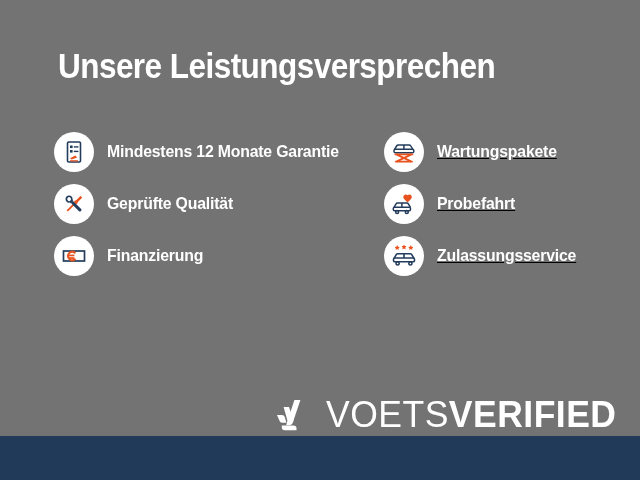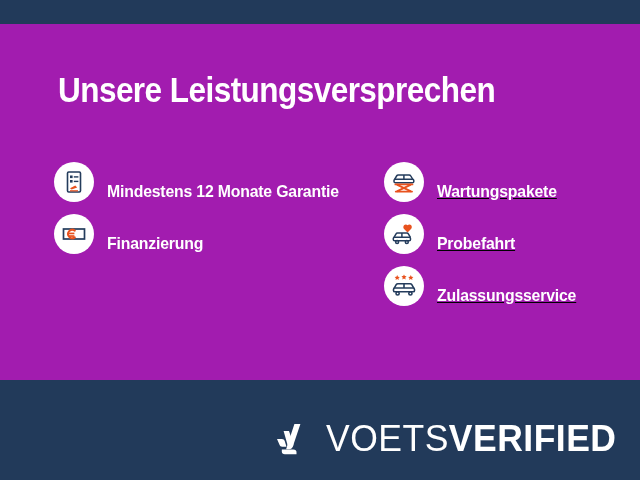--- a/index.html
+++ b/index.html
@@ -9,24 +9,23 @@
   body {
     width: 640px;
     height: 480px;
     overflow: hidden;
     background: #223a5a;
     font-family: "Liberation Sans", sans-serif;
   }
   #banner {
     position: relative;
     width: 640px;
-    height: 356px;
-    background: #a21caf;
+    height: 436px;
+    background: #737373;
     box-sizing: border-box;
-    margin-top: 24px;
   }
 
   
   #title {
     position: absolute;
     left: 58px;
     top: 48px;
     font-size: 35px;
     font-weight: bold;
     color: #ffffff;
@@ -41,21 +40,21 @@
   .column {
     position: absolute;
     display: flex;
     flex-direction: column;
   }
   #col-left  { left: 54px;  top: 126px; width: 330px; }
   #col-right { left: 384px; top: 126px; width: 256px; text-decoration: underline; }
 
   .benefit-item {
     display: flex;
-    align-items: flex-end;
+    align-items: center;
     height: 52px;
   }
 
   .icon-badge {
     width: 40px;
     height: 40px;
     min-width: 40px;
     border-radius: 50%;
     background: #ffffff;
     display: flex;
@@ -118,20 +117,36 @@
           <rect x="13.8" y="8.2" width="4.6" height="1.4" fill="#243c5c"></rect>
           <rect x="10" y="12" width="2.6" height="2.6" fill="#243c5c"></rect>
           <rect x="13.8" y="12.7" width="4.6" height="1.4" fill="#243c5c"></rect>
           <path d="M10 20.3 L15.3 17.6 L17.2 19.6 L11.6 21.6 Z" fill="#e8521e"></path>
           <rect x="10" y="22.2" width="8" height="1.2" fill="#e8521e"></rect>
         </svg>
       </span>
       <span class="benefit-label">Mindestens 12 Monate Garantie</span>
     </div>
 
+    <div class="benefit-item">
+      <span class="icon-badge">
+        <svg width="28" height="28" viewBox="0 0 28 28">
+          <g transform="rotate(45 14 14)">
+            <rect x="12.9" y="3.6" width="2.4" height="7.2" rx="0.6" fill="#e8521e"></rect>
+            <rect x="12.2" y="10.4" width="3.8" height="2.0" fill="#e8521e"></rect>
+            <rect x="13.2" y="12.2" width="1.8" height="11.4" fill="#e8521e"></rect>
+          </g>
+          <g transform="rotate(-45 14 14)">
+            <path d="M14 3.4 a3.6 3.6 0 0 0 -2.1 6.5 v1.0 h4.2 v-1.0 A3.6 3.6 0 0 0 14 3.4 Z M14 5.2 a1.9 1.9 0 1 1 0 3.8 a1.9 1.9 0 0 1 0 -3.8 Z" fill="#243c5c"></path>
+            <rect x="12.5" y="10.6" width="3.0" height="13.2" rx="1.2" fill="#243c5c"></rect>
+          </g>
+        </svg>
+      </span>
+      <span class="benefit-label">Geprüfte Qualität</span>
+    </div>
 
     <div class="benefit-item">
       <span class="icon-badge">
         <svg width="28" height="28" viewBox="0 0 28 28">
           <rect x="3.5" y="9" width="21" height="10" fill="none" stroke="#243c5c" stroke-width="1.7"></rect>
           <path d="M14.8 10.6 a4.2 4.2 0 1 0 0 6.8" fill="none" stroke="#e8521e" stroke-width="2" stroke-linecap="round"></path>
           <rect x="8.0" y="12.6" width="6.4" height="1.7" fill="#e8521e"></rect>
           <rect x="8.0" y="15.2" width="6.4" height="1.7" fill="#e8521e"></rect>
         </svg>
       </span>

